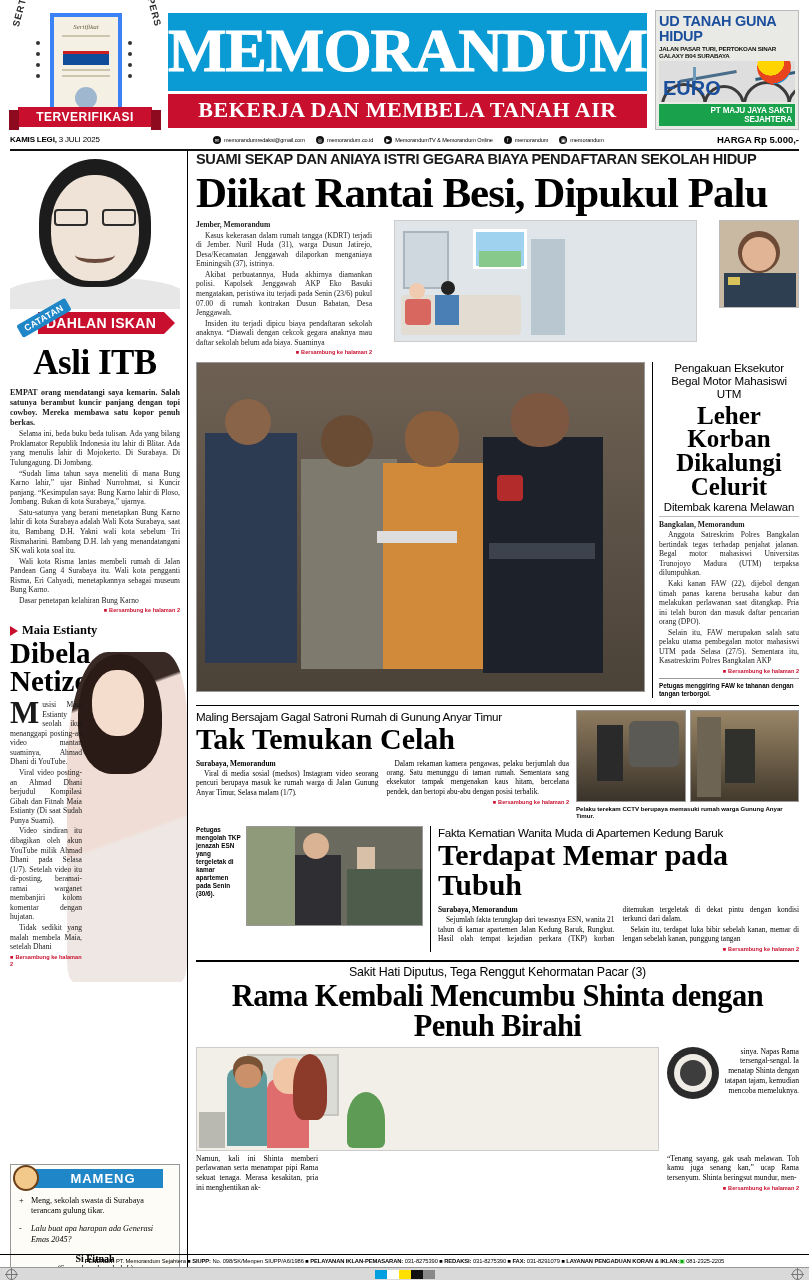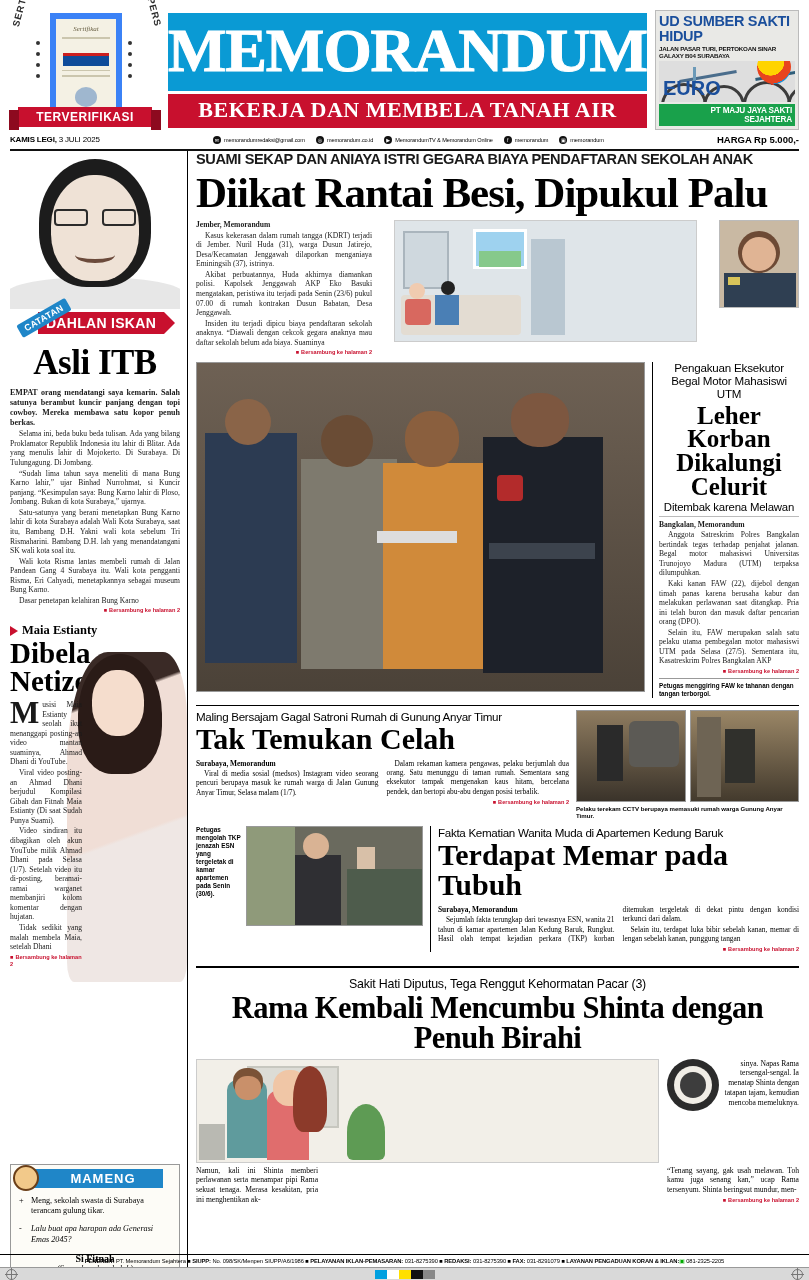--- a/index.html
+++ b/index.html
@@ -10,21 +10,21 @@
     overflow: hidden;
   }
   .page { position: relative; width: 809px; height: 1280px; background: #fff; }
 
   
   .masthead { display: flex; align-items: stretch; padding: 10px 10px 2px 10px; height: 132px; }
   .cert-block { width: 180px; display: flex; align-items: center; justify-content: center; position: relative; }
   .cert-wrap { position: relative; width: 150px; height: 118px; }
   .cert-paper {
     position: absolute; left: 40px; top: 2px; width: 72px; height: 100px;
-    background: #f4f1e4; border: 6px solid #3b82f6;
+    background: #f4f1e4; border: 4px solid #3b82f6;
     display: flex; flex-direction: column; align-items: center; padding-top: 6px;
   }
   .cert-paper .ct { font-family: "Liberation Serif", serif; font-size: 7px; font-style: italic; color: #6b6246; }
   .cert-paper .cb { width: 46px; height: 14px; background: #0f4c9a; margin-top: 14px; border-top: 3px solid #cc1f1f; }
   .cert-paper .cl { width: 48px; height: 2px; background: #cbc6ae; margin-top: 4px; }
   .cert-paper .seal { width: 22px; height: 22px; border-radius: 50%; background: #9fb7cf; margin-top: 10px; }
   .arc-l, .arc-r {
     position: absolute; top: 14px; font-size: 9.5px; font-weight: bold; letter-spacing: 1px;
     color: #2b2b2b; font-family: "Liberation Sans", sans-serif;
   }
@@ -187,21 +187,21 @@
   .s3-img { flex: 1; height: 92px; background: #6d5c4a; border: 1px solid #999; position: relative; overflow: hidden; }
   .s3-cap { font-family: "Liberation Sans", sans-serif; font-weight: bold; font-size: 6.1px; margin-top: 3px; line-height: 1.25; }
 
   .sec4 { display: flex; gap: 7px; margin-top: 6px; }
   .s4-left { width: 227px; }
   .s4-right { flex: 1; border-left: 1px solid #000; padding-left: 7px; }
   .s4-imgrow { display: flex; gap: 4px; }
   .s4-cap { width: 46px; font-family: "Liberation Sans", sans-serif; font-weight: bold; font-size: 6.4px; line-height: 1.25; }
   .s4-img { flex: 1; height: 100px; background: #3f3f44; border: 1px solid #999; position: relative; overflow: hidden; }
 
-  .sec5 { border-top: 2px solid #000; margin-top: 14px; padding-top: 9px; }
+  .sec5 { border-top: 2px solid #000; margin-top: 8px; padding-top: 3px; }
   .kicker5 { font-family: "Liberation Sans", sans-serif; font-size: 12.4px; text-align: center; letter-spacing: -.2px; }
   .headline5 { font-family: "Liberation Serif", serif; font-weight: bold; font-size: 30.5px; line-height: 1;
     text-align: center; margin: 2px 0 5px 0; letter-spacing: -.5px; }
   .s5-row { display: flex; gap: 8px; }
   .s5-c1 { width: 122px; font-size: 7.6px; line-height: 1.3; text-align: right; }
   .s5-img { flex: 1; height: 104px; background: #ece7de; border: 1px solid #ccc; position: relative; overflow: hidden; }
   .s5-c3 { width: 132px; position: relative; font-size: 7.6px; line-height: 1.3; text-align: right; }
   .s5-seal { float: left; width: 52px; height: 52px; border-radius: 50%; background: #2b2b2b;
     margin: 0 5px 2px 0; position: relative; }
   .s5-seal::after { content: ""; position: absolute; inset: 7px; border-radius: 50%; background: #f0ede6; }
@@ -260,21 +260,21 @@
         <div class="verif-ribbon">TERVERIFIKASI</div>
       </div>
     </div>
 
     <div class="logo-block">
       <div class="logo-main">MEMORANDUM</div>
       <div class="logo-sub">BEKERJA DAN MEMBELA TANAH AIR</div>
     </div>
 
     <div class="ad-block">
-      <div class="ad-title">UD SUMBER SAKTI HIDUP</div>
+      <div class="ad-title">UD TANAH GUNA HIDUP</div>
       <div class="ad-sub">JALAN PASAR TURI, PERTOKOAN SINAR GALAXY B04 SURABAYA</div>
       <div class="ad-bikes">
         <i class="wheel" style="left:2px;top:22px;width:46px;height:46px;"></i>
         <i class="wheel" style="left:44px;top:24px;width:42px;height:42px;"></i>
         <i class="wheel" style="left:84px;top:20px;width:48px;height:48px;"></i>
         <i class="wheel" style="left:128px;top:24px;width:42px;height:42px;"></i>
         <span class="fig" style="left:20px;top:14px;width:58px;height:3px;background:#4a6d8c;transform:rotate(-10deg);"></span>
         <span class="fig" style="left:96px;top:12px;width:58px;height:3px;background:#2f5e7a;transform:rotate(-10deg);"></span>
         <span class="fig" style="left:34px;top:6px;width:3px;height:20px;background:#6c9ab8;"></span>
         <span class="fig" style="left:112px;top:4px;width:3px;height:20px;background:#c23a2a;"></span>
@@ -379,21 +379,21 @@
           <span class="mk">-</span>
           <span>Lalu buat apa harapan ada Generasi Emas 2045?</span>
         </div>
         <div class="mameng-sign">Si Fitnah</div>
         <div class="mameng-sub">(Suara kepala sekolah)</div>
       </div>
     </div>
 
     <div class="col-main">
 
-      <div class="kicker1">SUAMI SEKAP DAN ANIAYA ISTRI GEGARA BIAYA PENDAFTARAN SEKOLAH ANAK</div>
+      <div class="kicker1">SUAMI SEKAP DAN ANIAYA ISTRI GEGARA BIAYA PENDAFTARAN SEKOLAH HIDUP</div>
       <div class="headline1">Diikat Rantai Besi, Dipukul Palu</div>
 
       <div class="top-row">
         <div class="t-col1 col-text">
           <p class="noind"><b>Jember, Memorandum</b></p>
           <p>Kasus kekerasan dalam rumah tangga (KDRT) terjadi di Jember. Nuril Huda (31), warga Dusun Jatirejo, Desa/Kecamatan Jenggawah dilaporkan menganiaya Eminingsih (37), istrinya.</p>
           <p>Akibat perbuatannya, Huda akhirnya diamankan polisi. Kapolsek Jenggawah AKP Eko Basuki mengatakan, peristiwa itu terjadi pada Senin (23/6) pukul 07.00 di rumah kontrakan Dusun Babatan, Desa Jenggawah.</p>
           <p>Insiden itu terjadi dipicu biaya pendaftaran sekolah anaknya. “Diawali dengan cekcok gegara anaknya mau daftar sekolah belum ada biaya. Suaminya</p>
           <div class="cont-link">Bersambung ke halaman 2</div>
         </div>

